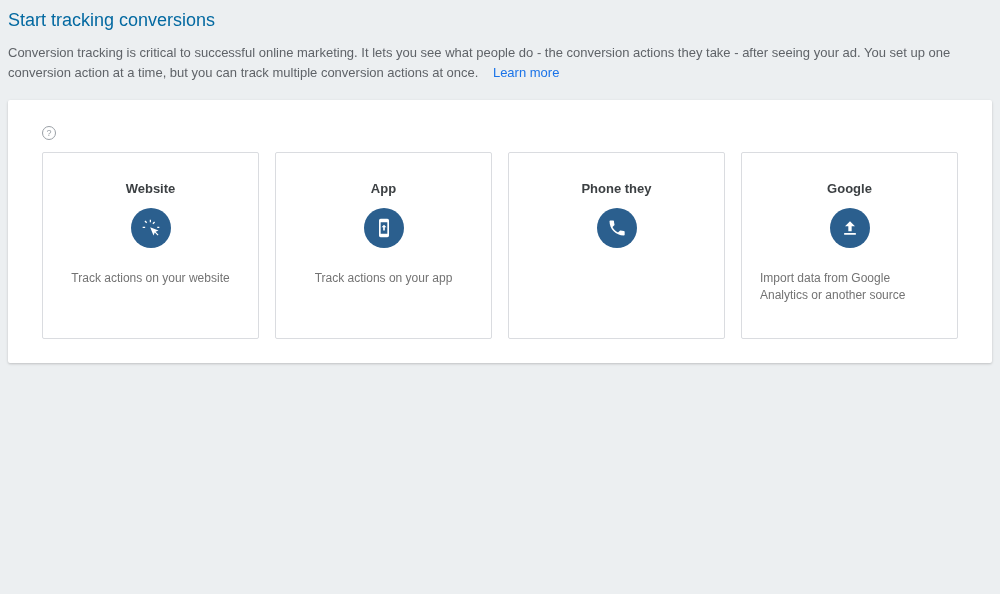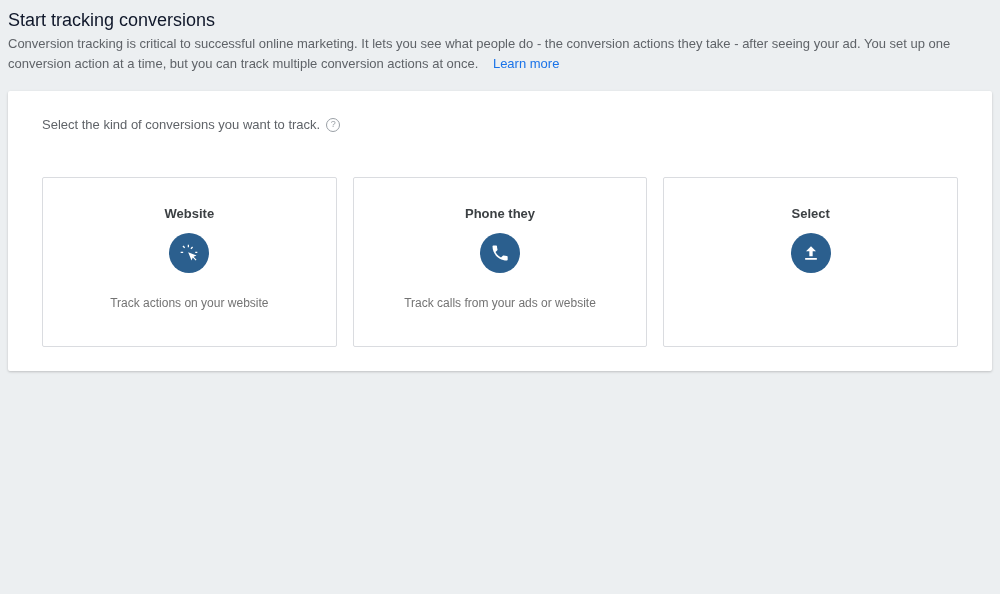--- a/index.html
+++ b/index.html
@@ -12,23 +12,23 @@
       background-color: #eceff1;
       width: 1000px;
       height: 594px;
       overflow: hidden;
     }
     .page {
       padding: 10px 8px 0 8px;
     }
     .page-title {
       font-size: 18px;
-      color: #0f172a;
+      color: #0369a1;
       font-weight: 400;
-      margin-bottom: 3px;
+      margin-bottom: 12px;
     }
     .page-description {
       font-size: 13px;
       color: #5f6368;
       line-height: 1.5;
       margin-bottom: 18px;
     }
     .learn-more {
       color: #1a73e8;
       text-decoration: none;
@@ -74,21 +74,20 @@
       border: 1px solid #dadce0;
       border-radius: 2px;
       padding: 28px 12px 34px 12px;
       display: flex;
       flex-direction: column;
       align-items: center;
       text-align: left;
       cursor: pointer;
       background: #fff;
       min-height: 152px;
-      margin-top: 33px;
     }
     .option-title {
       font-size: 13px;
       font-weight: 700;
       color: #3c4043;
       margin-bottom: 12px;
     }
     .icon-circle {
       width: 40px;
       height: 40px;
@@ -117,51 +116,59 @@
 <div class="page">
   <h1 class="page-title">Start tracking conversions</h1>
   <p class="page-description">
     <span>Conversion tracking is critical to successful online marketing. It lets you see what people do - the conversion actions they take - after seeing your ad. You set up one conversion action at a time, but you can track multiple conversion actions at once.</span>
     <span>&nbsp;&nbsp;</span>
     <a class="learn-more">Learn more</a>
   </p>
 
   <div class="card-panel">
     <div class="instruction-row">
-      <span class="instruction">Select the kind of conversions you want to track.</span>
       <span class="help-icon">?</span>
     </div>
 
     <div class="options-row">
 
       <div class="option-card">
         <div class="option-title">Website</div>
         <div class="icon-circle">
           <svg viewBox="0 0 24 24">
               <path d="M10.5 2v3h1.5V2h-1.5zm5.3 2.2l-2.1 2.1 1.1 1.1 2.1-2.1-1.1-1.1zM4.2 4.2l1.1-1.1 2.1 2.1-1.1 1.1-2.1-2.1zM2 10.5h3V12H2v-1.5zm17.5 0H22V12h-2.5v-1.5zM11 11l10 4-3.5 1.5L21 20l-1 1-3.5-3.5L15 21l-4-10z"></path>
             </svg>
         </div>
         <div class="option-desc">Track actions on your website</div>
       </div>
 
+      <div class="option-card">
+        <div class="option-title">App</div>
+        <div class="icon-circle">
+          <svg viewBox="0 0 24 24">
+              <path d="M16 1H8C6.9 1 6 1.9 6 3v18c0 1.1 0.9 2 2 2h8c1.1 0 2-0.9 2-2V3c0-1.1-0.9-2-2-2zm0 18H8V5h8v14zM12 8l-3 3h2v4h2v-4h2l-3-3z"></path>
+            </svg>
+        </div>
+        <div class="option-desc">Track actions on your app</div>
+      </div>
 
       <div class="option-card">
         <div class="option-title">Phone they</div>
         <div class="icon-circle">
           <svg viewBox="0 0 24 24">
               <path d="M6.6 10.8c1.4 2.8 3.8 5.2 6.6 6.6l2.2-2.2c0.3-0.3 0.7-0.4 1-0.2 1.2 0.4 2.5 0.6 3.8 0.6 0.6 0 1 0.4 1 1V20c0 0.6-0.4 1-1 1C10.6 21 3 13.4 3 4c0-0.6 0.4-1 1-1h3.4c0.6 0 1 0.4 1 1 0 1.3 0.2 2.6 0.6 3.8 0.1 0.4 0 0.8-0.2 1l-2.2 2z"></path>
             </svg>
         </div>
-        <div class="option-desc">Track calls from your ads or website</div>
       </div>
 
       <div class="option-card">
-        <div class="option-title">Select</div>
+        <div class="option-title">Google</div>
         <div class="icon-circle">
           <svg viewBox="0 0 24 24">
               <path d="M12 4l-6 6h4v6h4v-6h4l-6-6zM5 18h14v2H5v-2z"></path>
             </svg>
         </div>
+        <div class="option-desc">Import data from Google Analytics or another source</div>
       </div>
 
     </div>
   </div>
 </div>
 
 </body></html>

